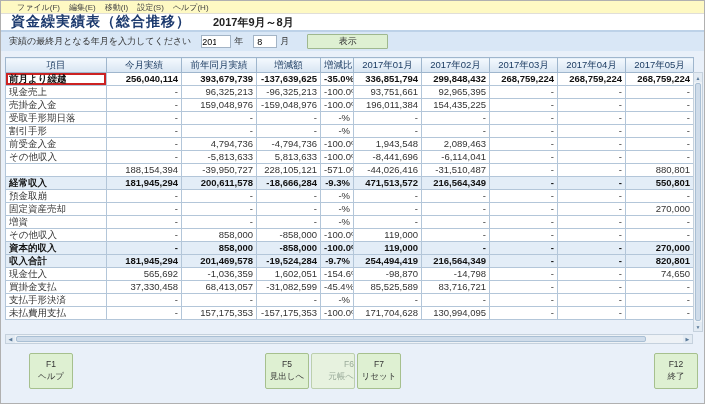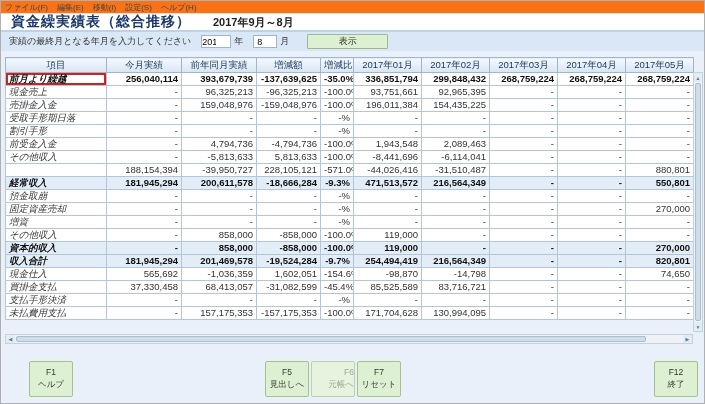--- a/index.html
+++ b/index.html
@@ -4,22 +4,22 @@
 <style>
   * { margin:0; padding:0; box-sizing:border-box; }
   body { font-family: "Liberation Sans", "DejaVu Sans", sans-serif; background:#c9c9c9; }
   .window {
     position:relative; width:705px; height:404px; background:#e9f0f9;
     border:1px solid #b0b0b0; overflow:hidden;
   }
   
   .menu-bar {
     position:absolute; top:0; left:0; width:100%; height:13px;
-    background:#f97316; border-bottom:1px solid #e0ded9;
-    font-size:8px; color:#444; display:flex; align-items:center; padding-left:4px; gap:9px;
+    background:#fef9c3; border-bottom:1px solid #e0ded9;
+    font-size:8px; color:#444; display:flex; align-items:center; padding-left:16px; gap:9px;
   }
   .menu-item { cursor:default; }
   
   .title-bar {
     position:absolute; top:13px; left:0; width:100%; height:18px; background:#ffffff;
     border-bottom:2px solid #bdd2e8; display:flex; align-items:center;
   }
   .app-title { font-size:14px; font-weight:bold; color:#1c3a6e; margin-left:10px; letter-spacing:1px; }
   .period { font-size:11px; font-weight:bold; color:#222; margin-left:22px; }
   
@@ -50,21 +50,21 @@
     border:1px solid #b3c6d9; overflow:hidden; white-space:nowrap; height:13px;
     padding:0 3px; line-height:12px;
   }
   .grid th {
     height:15px; background:linear-gradient(#f4f9fe,#d8e5f2); color:#17375e;
     font-weight:normal; text-align:center; border-color:#9fb6cd;
   }
   .grid th:nth-child(1){width:101px;} .grid th:nth-child(2){width:75px;}
   .grid th:nth-child(3){width:75px;}  .grid th:nth-child(4){width:64px;}
   .grid th:nth-child(5){width:33px;}  .grid th:nth-child(n+6){width:68px;}
-  .grid td.item { text-align:left;font-style:italic; }
+  .grid td.item { text-align:left; }
   .grid td.num  { text-align:right; }
   .grid tr.highlight td { background:#e3edf7; }
   .grid tr.bold td { font-weight:bold; color:#111; }
   .grid td.selected { box-shadow:inset 0 0 0 2px #cc2222; }
   
   .vscroll {
     position:absolute; left:692px; top:71px; width:10px; height:260px;
     background:#eef2f6; border:1px solid #c5d1dd; display:flex; flex-direction:column;
   }
   .hscroll {
@@ -72,21 +72,21 @@
     background:#eef2f6; border:1px solid #c5d1dd; display:flex; flex-direction:row;
   }
   .scroll-arrow {
     flex:0 0 9px; background:#e3ebf3; color:#5a7austere; color:#5a7a9a; font-size:5px;
     display:flex; align-items:center; justify-content:center; cursor:pointer;
   }
   .vscroll .thumb { flex:1 1 auto; margin:1px 1px; background:#cfdcea; border:1px solid #a9bfd4; border-radius:2px; cursor:grab; }
   .hscroll .thumb { flex:0 0 630px; margin:1px 1px; background:#cfdcea; border:1px solid #a9bfd4; border-radius:2px; cursor:grab; }
   .hscroll .track-rest { flex:1 1 auto; }
   
-  .fkey-bar { position:absolute; top:360px; left:0; width:100%; height:38px; }
+  .fkey-bar { position:absolute; top:352px; left:0; width:100%; height:38px; }
   .fkey {
     position:absolute; width:44px; height:36px; background:#def0d2; border:1px solid #a6c08e;
     border-radius:2px; font-size:8.5px; color:#333; text-align:center; cursor:pointer;
     display:flex; flex-direction:column; justify-content:center; gap:2px;
   }
   .fkey.disabled { color:#9aab9a; background:#e7f2df; border-color:#bccfae; cursor:default; }
   .fkey-f1  { left:28px; }
   .fkey-f5  { left:264px; }
   .fkey-f6  { left:310px;text-align:right; }
   .fkey-f7  { left:356px; }

